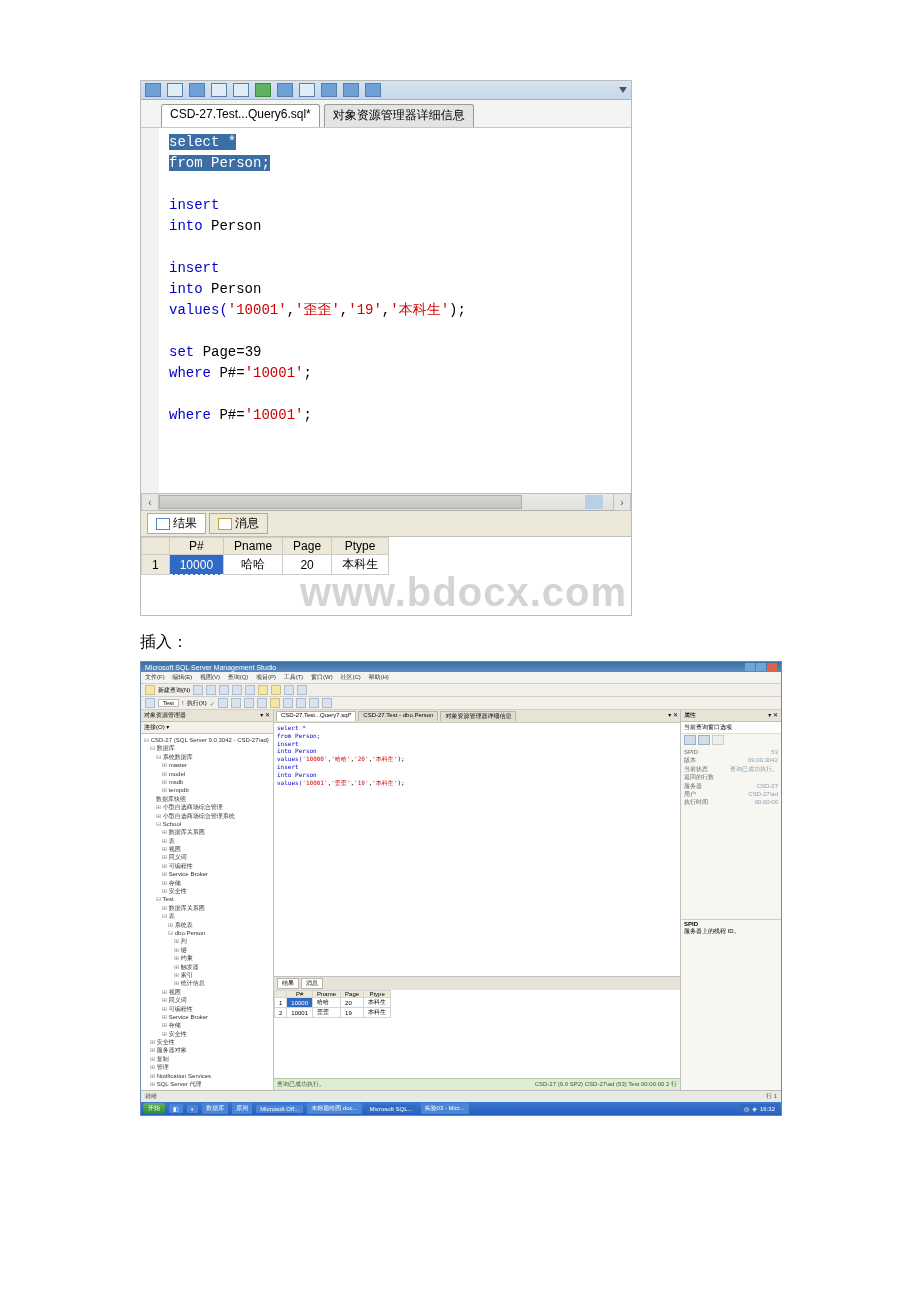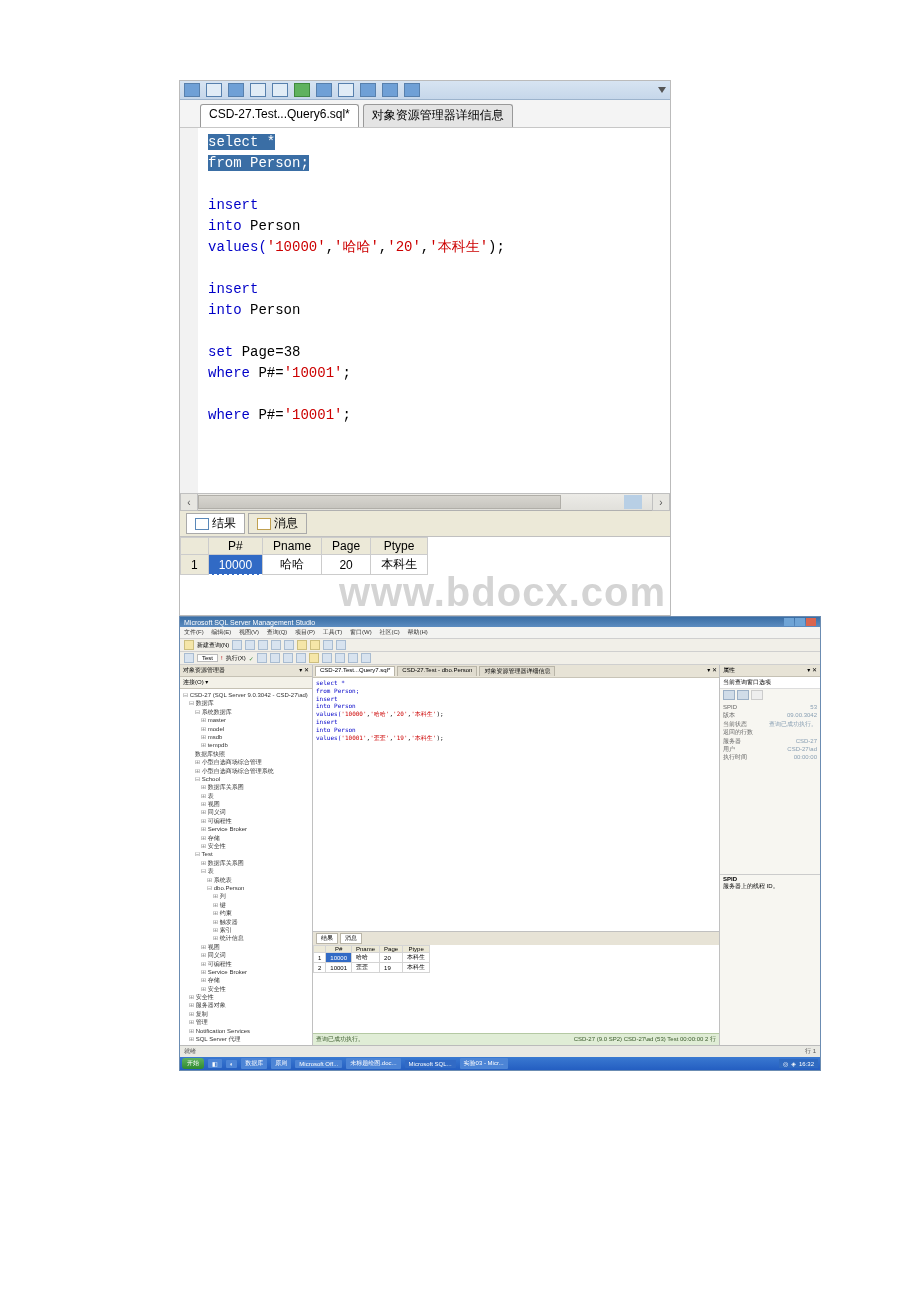--- a/index.html
+++ b/index.html
@@ -3,21 +3,20 @@
 <meta charset="utf-8">
 <style>
   body {
     margin: 0;
     background: #fff;
     font-family: "Microsoft YaHei", SimSun, Arial, sans-serif;
     width: 920px;
   }
   .page {
     padding: 80px 140px 40px 140px;
-    margin-left: 39px;
   }
   
   .capture1 {
     border: 1px solid #bbb;
     width: 490px;
     background: #eee;
     position: relative;
   }
   .toolbar {
     height: 18px;
@@ -228,28 +227,28 @@
       <div class="tab active">CSD-27.Test...Query6.sql*</div>
       <div class="tab inactive">对象资源管理器详细信息</div>
     </div>
     <div class="editor">
       <div class="codeblock">
         <div><span class="hl">select *</span></div>
         <div><span class="hl">from Person;</span></div>
         <div>&nbsp;</div>
         <div><span class="kw">insert</span></div>
         <div><span class="kw">into</span> <span>Person</span></div>
-        <div>
-          <span class="kw">values(</span><span class="str">'10000'</span><span>,</span><span class="str">'哈哈'</span><span>,</span><span class="str">'20'</span><span>,</span><span class="str">'本科生'</span><span>);</span>
-        </div>
         <div>&nbsp;</div>
         <div><span class="kw">insert</span></div>
         <div><span class="kw">into</span> <span>Person</span></div>
-        <div>&nbsp;</div>
-        <div><span class="kw">set</span> <span>Page=38</span></div>
+        <div>
+          <span class="kw">values(</span><span class="str">'10001'</span><span>,</span><span class="str">'歪歪'</span><span>,</span><span class="str">'19'</span><span>,</span><span class="str">'本科生'</span><span>);</span>
+        </div>
+        <div>&nbsp;</div>
+        <div><span class="kw">set</span> <span>Page=39</span></div>
         <div><span class="kw">where</span> <span>P#=</span><span class="str">'10001'</span><span>;</span></div>
         <div>&nbsp;</div>
         <div><span class="kw">where</span> <span>P#=</span><span class="str">'10001'</span><span>;</span></div>
         <div>&nbsp;</div>
         <div>&nbsp;</div>
         <div>&nbsp;</div>
       </div>
     </div>
     <div class="scrollbar">
       <div class="sb-arrow">‹</div>
@@ -285,20 +284,21 @@
           <td>哈哈</td>
           <td>20</td>
           <td>本科生</td>
         </tr>
       </tbody>
         </table>
       <div class="watermark">www.bdocx.com</div>
     </div>
   </div>
 
+  <div class="caption">插入：</div>
 
   <div class="thumb">
     <div class="titlebar">
       <span>Microsoft SQL Server Management Studio</span>
       <span class="winbtns">
         <span class="wb min"></span>
         <span class="wb max"></span>
         <span class="wb close"></span>
       </span>
     </div>

